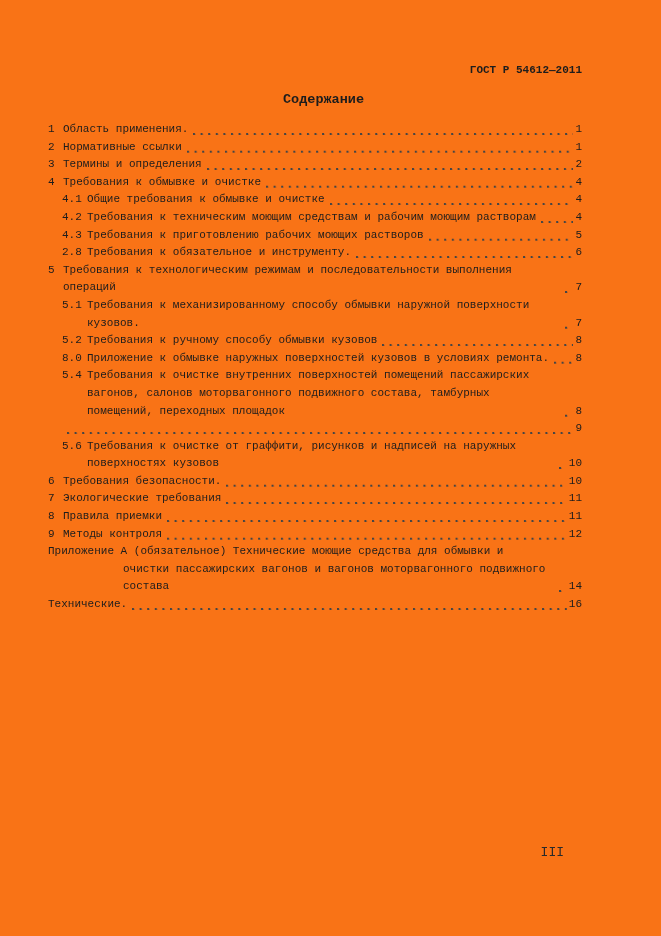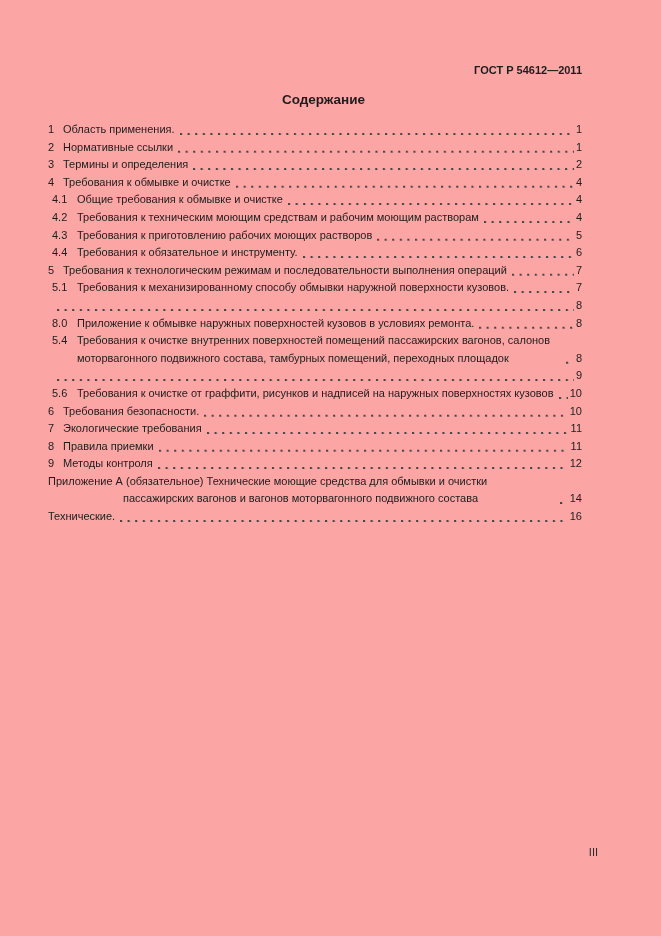--- a/index.html
+++ b/index.html
@@ -4,22 +4,22 @@
 <style>
   html, body {
     margin: 0;
     padding: 0;
     background: #ffffff;
   }
   .sheet {
     position: relative;
     width: 661px;
     height: 936px;
-    background: #fca5a5;
-    font-family: Liberation Sans, sans-serif;
+    background: #f97316;
+    font-family: Liberation Mono, monospace;
     font-size: 11px;
     line-height: 17.6px;
     color: #1d1d1d;
     overflow: hidden;
   }
   .doc-header {
     position: absolute;
     top: 64px;
     left: 48px;
     right: 79px;
@@ -53,21 +53,21 @@
     flex: 0 1 auto;
   }
   .toc-num {
     display: inline-block;
     text-indent: 0;
   }
   
   .level-1 .toc-label { padding-left: 15px; text-indent: -15px; }
   .level-1 .toc-num  { width: 15px; }
   
-  .level-2 { margin-left: 4px; }
+  .level-2 { margin-left: 14px; }
   .level-2 .toc-label { padding-left: 25px; text-indent: -25px; }
   .level-2 .toc-num  { width: 25px; }
   
   .style-appendix .toc-label { padding-left: 75px; text-indent: -75px; }
   .leader {
     flex: 1 1 8px;
     min-width: 8px;
     align-self: flex-end;
     height: 17.6px;
     margin: 0 2px 0 5px;
@@ -76,22 +76,22 @@
     background-repeat: repeat-x;
   }
   .toc-page {
     flex: 0 0 auto;
     text-align: right;
     white-space: nowrap;
   }
   .folio {
     position: absolute;
     top: 846px;
-    right: 63px;
-    font-size: 11px;
+    right: 97px;
+    font-size: 13px;
     line-height: 13px;
     color: #2a2a2a;
   }
 </style>
 </head>
 <body>
 
 <div class="sheet">
   <div class="doc-header">ГОСТ Р 54612—2011</div>
 
@@ -127,35 +127,36 @@
     <span class="toc-label"><span class="toc-num">4.2</span><span class="toc-text">Требования к техническим моющим средствам и рабочим моющим растворам</span></span>
     <span class="leader"></span>
     <span class="toc-page">4</span>
   </div>
       <div class="toc-row level-2">
     <span class="toc-label"><span class="toc-num">4.3</span><span class="toc-text">Требования к приготовлению рабочих моющих растворов</span></span>
     <span class="leader"></span>
     <span class="toc-page">5</span>
   </div>
       <div class="toc-row level-2">
-    <span class="toc-label"><span class="toc-num">4.4</span><span class="toc-text">Требования к обязательное и инструменту.</span></span>
+    <span class="toc-label"><span class="toc-num">2.8</span><span class="toc-text">Требования к обязательное и инструменту.</span></span>
     <span class="leader"></span>
     <span class="toc-page">6</span>
   </div>
       <div class="toc-row level-1">
     <span class="toc-label"><span class="toc-num">5</span><span class="toc-text">Требования к технологическим режимам и последовательности выполнения операций</span></span>
     <span class="leader"></span>
     <span class="toc-page">7</span>
   </div>
       <div class="toc-row level-2">
     <span class="toc-label"><span class="toc-num">5.1</span><span class="toc-text">Требования к механизированному способу обмывки наружной поверхности кузовов.</span></span>
     <span class="leader"></span>
     <span class="toc-page">7</span>
   </div>
       <div class="toc-row level-2">
+    <span class="toc-label"><span class="toc-num">5.2</span><span class="toc-text">Требования к ручному способу обмывки кузовов</span></span>
     <span class="leader"></span>
     <span class="toc-page">8</span>
   </div>
       <div class="toc-row level-2">
     <span class="toc-label"><span class="toc-num">8.0</span><span class="toc-text">Приложение к обмывке наружных поверхностей кузовов в условиях ремонта.</span></span>
     <span class="leader"></span>
     <span class="toc-page">8</span>
   </div>
       <div class="toc-row level-2">
     <span class="toc-label"><span class="toc-num">5.4</span><span class="toc-text">Требования к очистке внутренних поверхностей помещений пассажирских вагонов, салонов моторвагонного подвижного состава, тамбурных помещений, переходных площадок</span></span>

